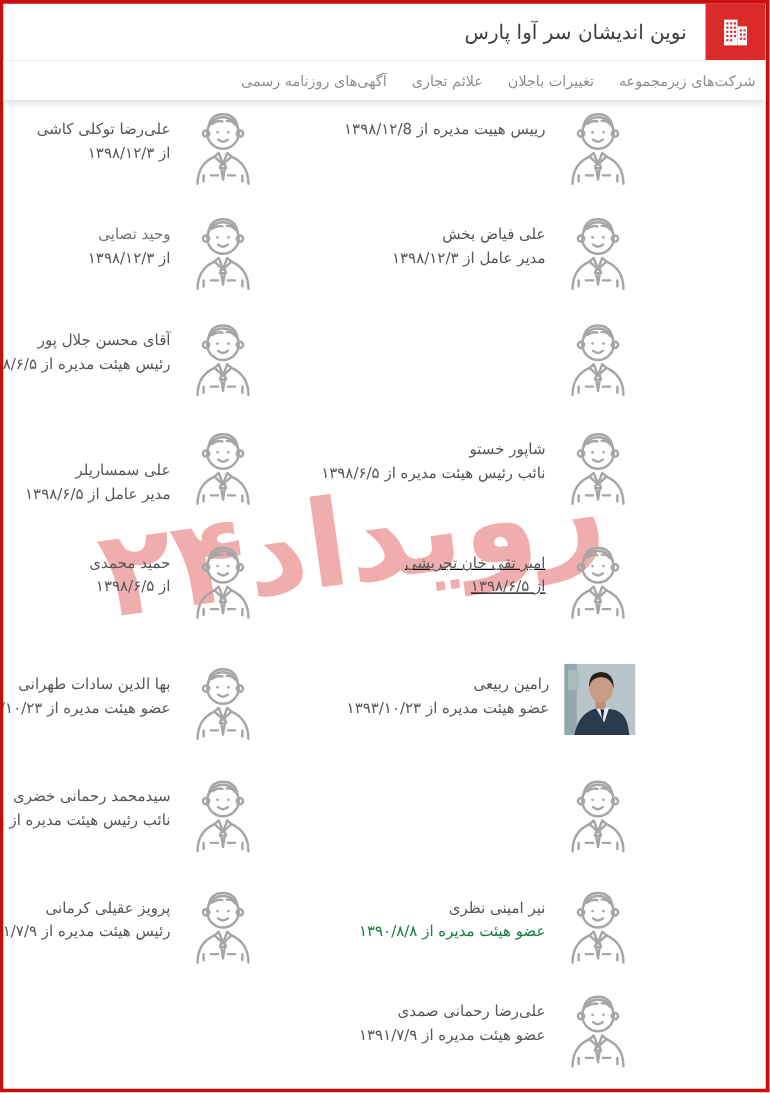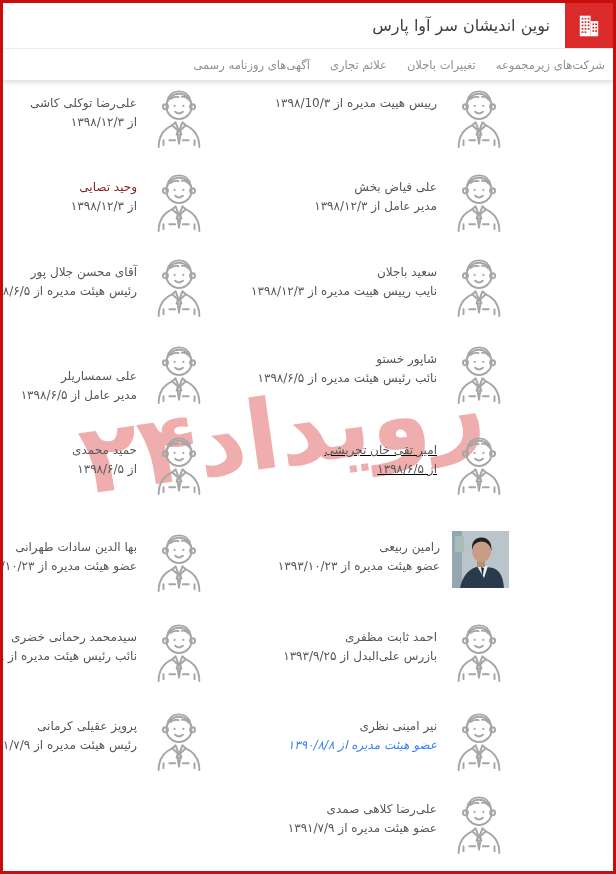--- a/index.html
+++ b/index.html
@@ -84,21 +84,21 @@
             <circle cx="25.5" cy="19.5" r="1.1" fill="#a6a6a6" stroke="none"></circle>
             <circle cx="34.5" cy="19.5" r="1.1" fill="#a6a6a6" stroke="none"></circle>
             <path d="M26 25.5 q4 3.5 8 0"></path>
             <path d="M9 62 C9 49 15 43 23 39.5 L30 46 L37 39.5 C45 43 51 49 51 62"></path>
             <path d="M23 39.5 L26.5 36.5 L30 46 L33.5 36.5 L37 39.5"></path>
             <path d="M28.5 46 h3 l1 3 h-5 z"></path>
             <path d="M28.5 49 l1.5 9.5 l1.5 -9.5"></path>
             <path d="M14 60 v-5 M20 55 h6 M34 55 h6 M46 60 v-5"></path>
           </svg></div>
         <div class="card-text">
-          <div class="p-role" style="color: rgb(86, 86, 86);">رییس هییت مدیره از ۱۳۹۸/10/۳</div>
+          <div class="p-role" style="color: rgb(86, 86, 86);">رییس هییت مدیره از ۱۳۹۸/۱۲/8</div>
         </div>
       </div>
       <div class="card" style="top: 84px; right: 404px;">
         <div class="avatar"><svg viewBox="0 0 60 64" width="60" height="62" fill="none" stroke="#a6a6a6" stroke-width="2" stroke-linecap="round" stroke-linejoin="round">
             <circle cx="30" cy="20" r="13"></circle>
             <path d="M18 15 C19.5 6.5 25 4.5 30 4.5 C35 4.5 40.5 6.5 42 15"></path>
             <path d="M21 12.5 q4.5 -3.5 8.5 -2 m3.5 -0.5 q4.5 -0.5 7 3"></path>
             <circle cx="16" cy="20.5" r="2.6"></circle>
             <circle cx="44" cy="20.5" r="2.6"></circle>
             <circle cx="25.5" cy="19.5" r="1.1" fill="#a6a6a6" stroke="none"></circle>
@@ -146,44 +146,40 @@
             <circle cx="25.5" cy="19.5" r="1.1" fill="#a6a6a6" stroke="none"></circle>
             <circle cx="34.5" cy="19.5" r="1.1" fill="#a6a6a6" stroke="none"></circle>
             <path d="M26 25.5 q4 3.5 8 0"></path>
             <path d="M9 62 C9 49 15 43 23 39.5 L30 46 L37 39.5 C45 43 51 49 51 62"></path>
             <path d="M23 39.5 L26.5 36.5 L30 46 L33.5 36.5 L37 39.5"></path>
             <path d="M28.5 46 h3 l1 3 h-5 z"></path>
             <path d="M28.5 49 l1.5 9.5 l1.5 -9.5"></path>
             <path d="M14 60 v-5 M20 55 h6 M34 55 h6 M46 60 v-5"></path>
           </svg></div>
         <div class="card-text">
-          <div class="p-name" style="color: #7f1d1d;">وحید تصایی</div>
+          <div class="p-name" style="color: #737373;">وحید تصایی</div>
           <div class="p-role" style="color: rgb(86, 86, 86);">از ۱۳۹۸/۱۲/۳</div>
         </div>
       </div>
       <div class="card" style="top: 253px; right: 104px;">
         <div class="avatar"><svg viewBox="0 0 60 64" width="60" height="62" fill="none" stroke="#a6a6a6" stroke-width="2" stroke-linecap="round" stroke-linejoin="round">
             <circle cx="30" cy="20" r="13"></circle>
             <path d="M18 15 C19.5 6.5 25 4.5 30 4.5 C35 4.5 40.5 6.5 42 15"></path>
             <path d="M21 12.5 q4.5 -3.5 8.5 -2 m3.5 -0.5 q4.5 -0.5 7 3"></path>
             <circle cx="16" cy="20.5" r="2.6"></circle>
             <circle cx="44" cy="20.5" r="2.6"></circle>
             <circle cx="25.5" cy="19.5" r="1.1" fill="#a6a6a6" stroke="none"></circle>
             <circle cx="34.5" cy="19.5" r="1.1" fill="#a6a6a6" stroke="none"></circle>
             <path d="M26 25.5 q4 3.5 8 0"></path>
             <path d="M9 62 C9 49 15 43 23 39.5 L30 46 L37 39.5 C45 43 51 49 51 62"></path>
             <path d="M23 39.5 L26.5 36.5 L30 46 L33.5 36.5 L37 39.5"></path>
             <path d="M28.5 46 h3 l1 3 h-5 z"></path>
             <path d="M28.5 49 l1.5 9.5 l1.5 -9.5"></path>
             <path d="M14 60 v-5 M20 55 h6 M34 55 h6 M46 60 v-5"></path>
           </svg></div>
-        <div class="card-text">
-          <div class="p-name" style="color: rgb(86, 86, 86);">سعید باجلان</div>
-          <div class="p-role" style="color: rgb(86, 86, 86);">نایب رییس هییت مدیره از ۱۳۹۸/۱۲/۳</div>
-        </div>
       </div>
       <div class="card" style="top: 253px; right: 404px;">
         <div class="avatar"><svg viewBox="0 0 60 64" width="60" height="62" fill="none" stroke="#a6a6a6" stroke-width="2" stroke-linecap="round" stroke-linejoin="round">
             <circle cx="30" cy="20" r="13"></circle>
             <path d="M18 15 C19.5 6.5 25 4.5 30 4.5 C35 4.5 40.5 6.5 42 15"></path>
             <path d="M21 12.5 q4.5 -3.5 8.5 -2 m3.5 -0.5 q4.5 -0.5 7 3"></path>
             <circle cx="16" cy="20.5" r="2.6"></circle>
             <circle cx="44" cy="20.5" r="2.6"></circle>
             <circle cx="25.5" cy="19.5" r="1.1" fill="#a6a6a6" stroke="none"></circle>
             <circle cx="34.5" cy="19.5" r="1.1" fill="#a6a6a6" stroke="none"></circle>
@@ -330,24 +326,20 @@
             <circle cx="44" cy="20.5" r="2.6"></circle>
             <circle cx="25.5" cy="19.5" r="1.1" fill="#a6a6a6" stroke="none"></circle>
             <circle cx="34.5" cy="19.5" r="1.1" fill="#a6a6a6" stroke="none"></circle>
             <path d="M26 25.5 q4 3.5 8 0"></path>
             <path d="M9 62 C9 49 15 43 23 39.5 L30 46 L37 39.5 C45 43 51 49 51 62"></path>
             <path d="M23 39.5 L26.5 36.5 L30 46 L33.5 36.5 L37 39.5"></path>
             <path d="M28.5 46 h3 l1 3 h-5 z"></path>
             <path d="M28.5 49 l1.5 9.5 l1.5 -9.5"></path>
             <path d="M14 60 v-5 M20 55 h6 M34 55 h6 M46 60 v-5"></path>
           </svg></div>
-        <div class="card-text">
-          <div class="p-name" style="color: rgb(86, 86, 86);">احمد ثابت مظفری</div>
-          <div class="p-role" style="color: rgb(86, 86, 86);">بازرس علی‌البدل از ۱۳۹۳/۹/۲۵</div>
-        </div>
       </div>
       <div class="card" style="top: 618px; right: 404px;">
         <div class="avatar"><svg viewBox="0 0 60 64" width="60" height="62" fill="none" stroke="#a6a6a6" stroke-width="2" stroke-linecap="round" stroke-linejoin="round">
             <circle cx="30" cy="20" r="13"></circle>
             <path d="M18 15 C19.5 6.5 25 4.5 30 4.5 C35 4.5 40.5 6.5 42 15"></path>
             <path d="M21 12.5 q4.5 -3.5 8.5 -2 m3.5 -0.5 q4.5 -0.5 7 3"></path>
             <circle cx="16" cy="20.5" r="2.6"></circle>
             <circle cx="44" cy="20.5" r="2.6"></circle>
             <circle cx="25.5" cy="19.5" r="1.1" fill="#a6a6a6" stroke="none"></circle>
             <circle cx="34.5" cy="19.5" r="1.1" fill="#a6a6a6" stroke="none"></circle>
@@ -374,21 +366,21 @@
             <circle cx="34.5" cy="19.5" r="1.1" fill="#a6a6a6" stroke="none"></circle>
             <path d="M26 25.5 q4 3.5 8 0"></path>
             <path d="M9 62 C9 49 15 43 23 39.5 L30 46 L37 39.5 C45 43 51 49 51 62"></path>
             <path d="M23 39.5 L26.5 36.5 L30 46 L33.5 36.5 L37 39.5"></path>
             <path d="M28.5 46 h3 l1 3 h-5 z"></path>
             <path d="M28.5 49 l1.5 9.5 l1.5 -9.5"></path>
             <path d="M14 60 v-5 M20 55 h6 M34 55 h6 M46 60 v-5"></path>
           </svg></div>
         <div class="card-text">
           <div class="p-name" style="color: rgb(86, 86, 86);">نیر امینی نظری</div>
-          <div class="p-role" style="color: #3b82f6; font-style: italic;">عضو هیئت مدیره از ۱۳۹۰/۸/۸</div>
+          <div class="p-role" style="color: #15803d;">عضو هیئت مدیره از ۱۳۹۰/۸/۸</div>
         </div>
       </div>
       <div class="card" style="top: 707px; right: 404px;">
         <div class="avatar"><svg viewBox="0 0 60 64" width="60" height="62" fill="none" stroke="#a6a6a6" stroke-width="2" stroke-linecap="round" stroke-linejoin="round">
             <circle cx="30" cy="20" r="13"></circle>
             <path d="M18 15 C19.5 6.5 25 4.5 30 4.5 C35 4.5 40.5 6.5 42 15"></path>
             <path d="M21 12.5 q4.5 -3.5 8.5 -2 m3.5 -0.5 q4.5 -0.5 7 3"></path>
             <circle cx="16" cy="20.5" r="2.6"></circle>
             <circle cx="44" cy="20.5" r="2.6"></circle>
             <circle cx="25.5" cy="19.5" r="1.1" fill="#a6a6a6" stroke="none"></circle>
@@ -415,21 +407,21 @@
             <circle cx="25.5" cy="19.5" r="1.1" fill="#a6a6a6" stroke="none"></circle>
             <circle cx="34.5" cy="19.5" r="1.1" fill="#a6a6a6" stroke="none"></circle>
             <path d="M26 25.5 q4 3.5 8 0"></path>
             <path d="M9 62 C9 49 15 43 23 39.5 L30 46 L37 39.5 C45 43 51 49 51 62"></path>
             <path d="M23 39.5 L26.5 36.5 L30 46 L33.5 36.5 L37 39.5"></path>
             <path d="M28.5 46 h3 l1 3 h-5 z"></path>
             <path d="M28.5 49 l1.5 9.5 l1.5 -9.5"></path>
             <path d="M14 60 v-5 M20 55 h6 M34 55 h6 M46 60 v-5"></path>
           </svg></div>
         <div class="card-text">
-          <div class="p-name" style="color: rgb(86, 86, 86);">علی‌رضا کلاهی صمدی</div>
+          <div class="p-name" style="color: rgb(86, 86, 86);">علی‌رضا رحمانی صمدی</div>
           <div class="p-role" style="color: rgb(86, 86, 86);">عضو هیئت مدیره از ۱۳۹۱/۷/۹</div>
         </div>
       </div>
     </main>
 
   <div class="watermark" style="color: rgb(227, 93, 93);">رویداد۲۴</div>
 
 </div>
 
 </body></html>

